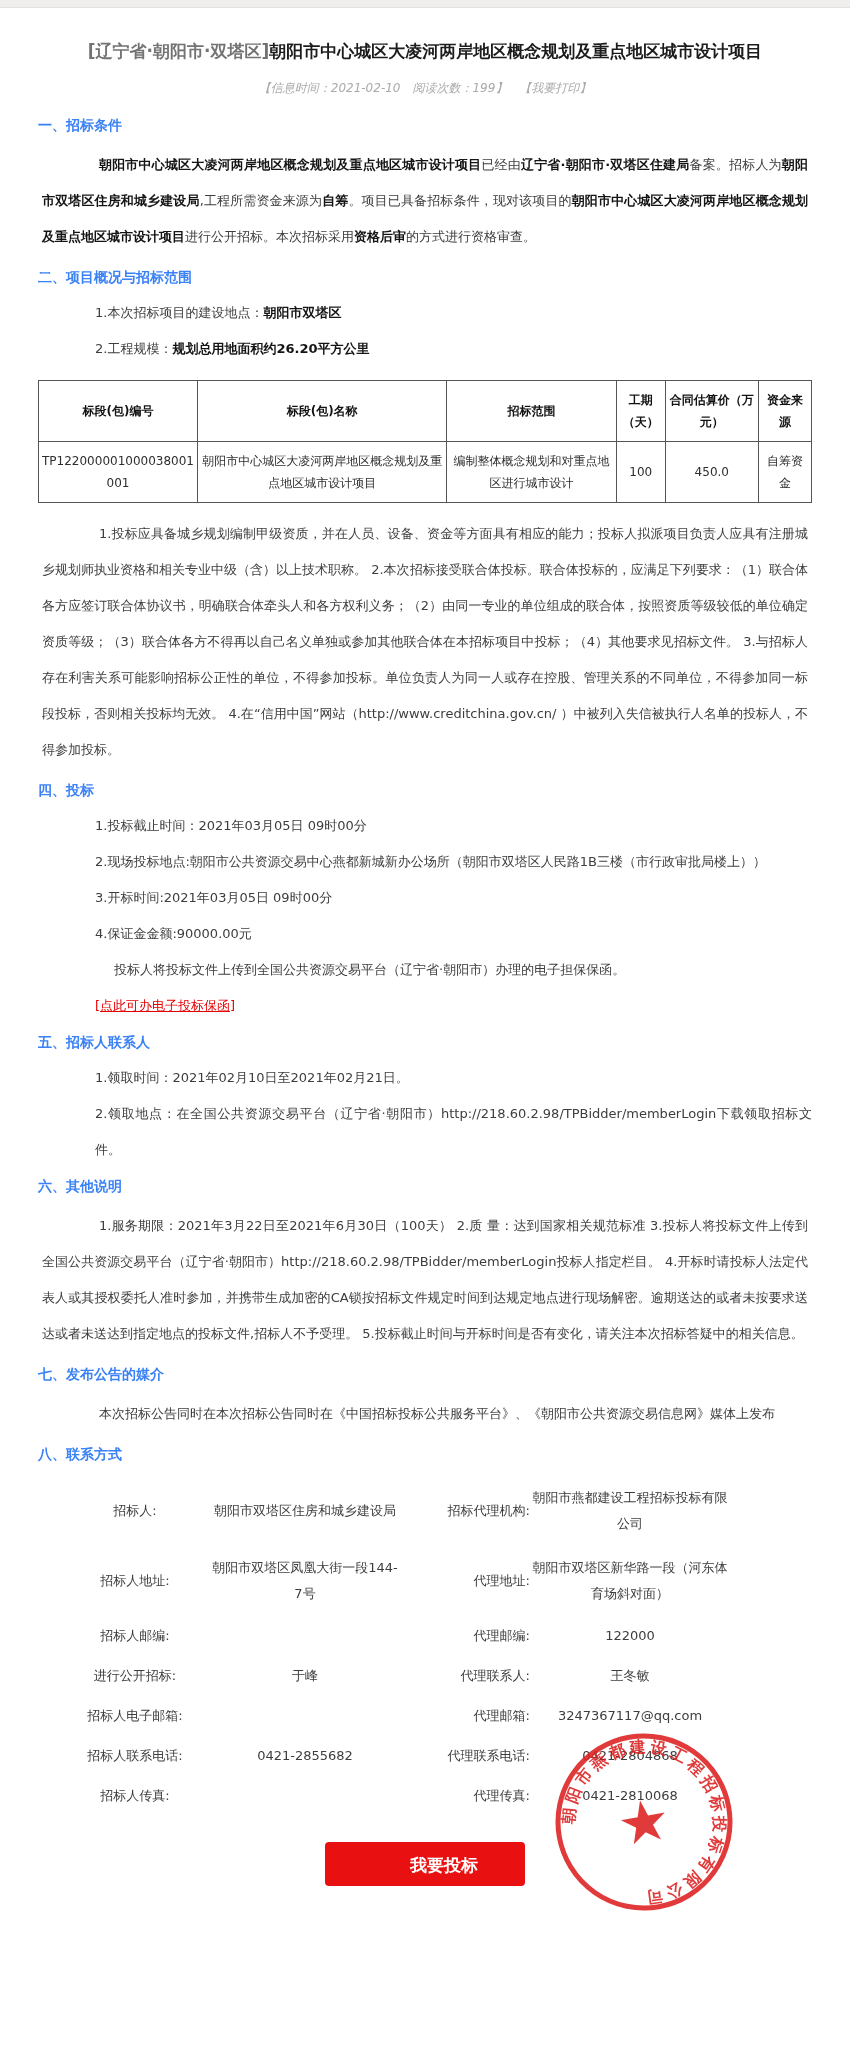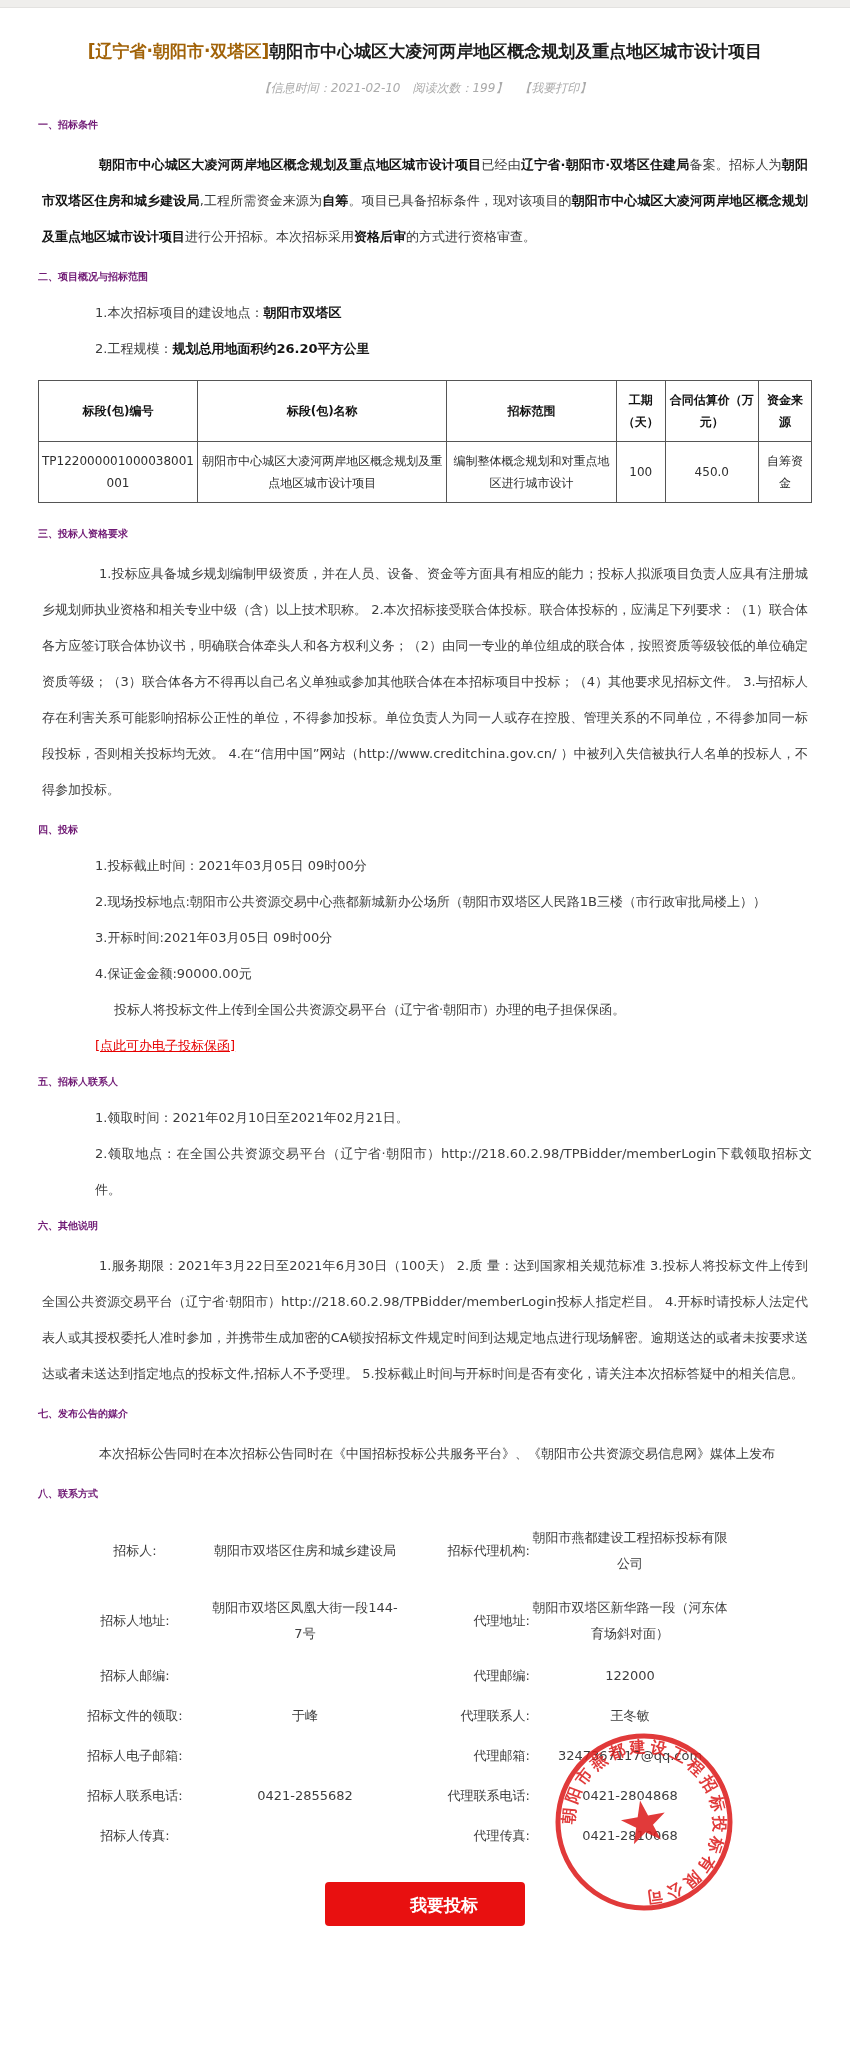--- a/index.html
+++ b/index.html
@@ -1,24 +1,24 @@
 <!DOCTYPE html>
 <html><head>
 <meta charset="utf-8">
 <style>
   html,body{margin:0;padding:0;background:#ffffff;}
   body{width:850px;font-family:"DejaVu Sans","Liberation Sans",sans-serif;}
   .page{position:relative;width:850px;min-height:2070px;background:#fff;overflow:hidden;}
   .topbar{height:7px;background:#efeeec;border-bottom:1px solid #e3e2e0;}
   .title{margin:0;padding:30px 30px 0 30px;text-align:center;font-size:17px;font-weight:bold;color:#1c1c1c;line-height:26px;}
-  .title .loc{color:#a16207;}
+  .title .loc{color:#737373;}
   .meta{margin-top:16px;text-align:center;font-size:12px;color:#aaaaaa;font-style:italic;}
   .meta .print{margin-left:8px;cursor:pointer;}
   .content{padding:10px 38px 0 38px;font-size:13px;color:#3d3d3d;}
-  h2.sec{margin:0;font-size:10px;font-weight:bold;color:#701a75;line-height:36px;}
+  h2.sec{margin:0;font-size:14px;font-weight:bold;color:#3b82f6;line-height:36px;}
   .para{margin:4px;line-height:36px;text-indent:57px;text-align:justify;}
   .item{margin:0 0 0 57px;line-height:36px;text-align:justify;}
   .note{margin:0 0 0 76px;line-height:36px;}
   .rlink{margin:0 0 0 57px;line-height:36px;color:#e60000;text-decoration:underline;cursor:pointer;display:inline-block;}
   .b{font-weight:bold;color:#141414;}
   table.bidtbl{width:100%;border-collapse:collapse;margin:13px 0;table-layout:fixed;}
   table.bidtbl th,table.bidtbl td{border:1px solid #555;text-align:center;vertical-align:middle;font-size:12px;line-height:22px;padding:8px 3px;color:#2e2e2e;word-wrap:break-word;}
   table.bidtbl th{font-weight:bold;color:#111;}
   td.idcell{font-size:11px;padding:8px 1px;}
   .c1{width:150px;} .c2{width:235px;} .c3{width:160px;} .c4{width:46px;} .c5{width:88px;} .c6{width:50px;}
@@ -79,21 +79,20 @@
           <td class="idcell">TP122000001000038001001</td>
           <td>朝阳市中心城区大凌河两岸地区概念规划及重点地区城市设计项目</td>
           <td>编制整体概念规划和对重点地区进行城市设计</td>
           <td>100</td>
           <td>450.0</td>
           <td>自筹资金</td>
         </tr>
       </tbody>
     </table>
 
-    <h2 class="sec">三、投标人资格要求</h2>
     <p class="para">1.投标应具备城乡规划编制甲级资质，并在人员、设备、资金等方面具有相应的能力；投标人拟派项目负责人应具有注册城乡规划师执业资格和相关专业中级（含）以上技术职称。 2.本次招标接受联合体投标。联合体投标的，应满足下列要求：（1）联合体各方应签订联合体协议书，明确联合体牵头人和各方权利义务；（2）由同一专业的单位组成的联合体，按照资质等级较低的单位确定资质等级；（3）联合体各方不得再以自己名义单独或参加其他联合体在本招标项目中投标；（4）其他要求见招标文件。 3.与招标人存在利害关系可能影响招标公正性的单位，不得参加投标。单位负责人为同一人或存在控股、管理关系的不同单位，不得参加同一标段投标，否则相关投标均无效。 4.在“信用中国”网站（http://www.creditchina.gov.cn/ ）中被列入失信被执行人名单的投标人，不得参加投标。</p>
 
     <h2 class="sec">四、投标</h2>
     <p class="item">1.投标截止时间：2021年03月05日 09时00分</p>
     <p class="item">2.现场投标地点:朝阳市公共资源交易中心燕都新城新办公场所（朝阳市双塔区人民路1B三楼（市行政审批局楼上））</p>
     <p class="item">3.开标时间:2021年03月05日 09时00分</p>
     <p class="item">4.保证金金额:90000.00元</p>
     <p class="note">投标人将投标文件上传到全国公共资源交易平台（辽宁省·朝阳市）办理的电子担保保函。</p>
     <span class="rlink">[点此可办电子投标保函]</span>
 
@@ -122,21 +121,21 @@
         <span class="clabel2">代理地址:</span>
         <span class="cval2">朝阳市双塔区新华路一段（河东体育场斜对面）</span>
       </div>
       <div class="crow">
         <span class="clabel">招标人邮编:</span>
         <span class="cval"></span>
         <span class="clabel2">代理邮编:</span>
         <span class="cval2">122000</span>
       </div>
       <div class="crow">
-        <span class="clabel">招标文件的领取:</span>
+        <span class="clabel">进行公开招标:</span>
         <span class="cval">于峰</span>
         <span class="clabel2">代理联系人:</span>
         <span class="cval2">王冬敏</span>
       </div>
       <div class="crow">
         <span class="clabel">招标人电子邮箱:</span>
         <span class="cval"></span>
         <span class="clabel2">代理邮箱:</span>
         <span class="cval2">3247367117@qq.com</span>
       </div>

